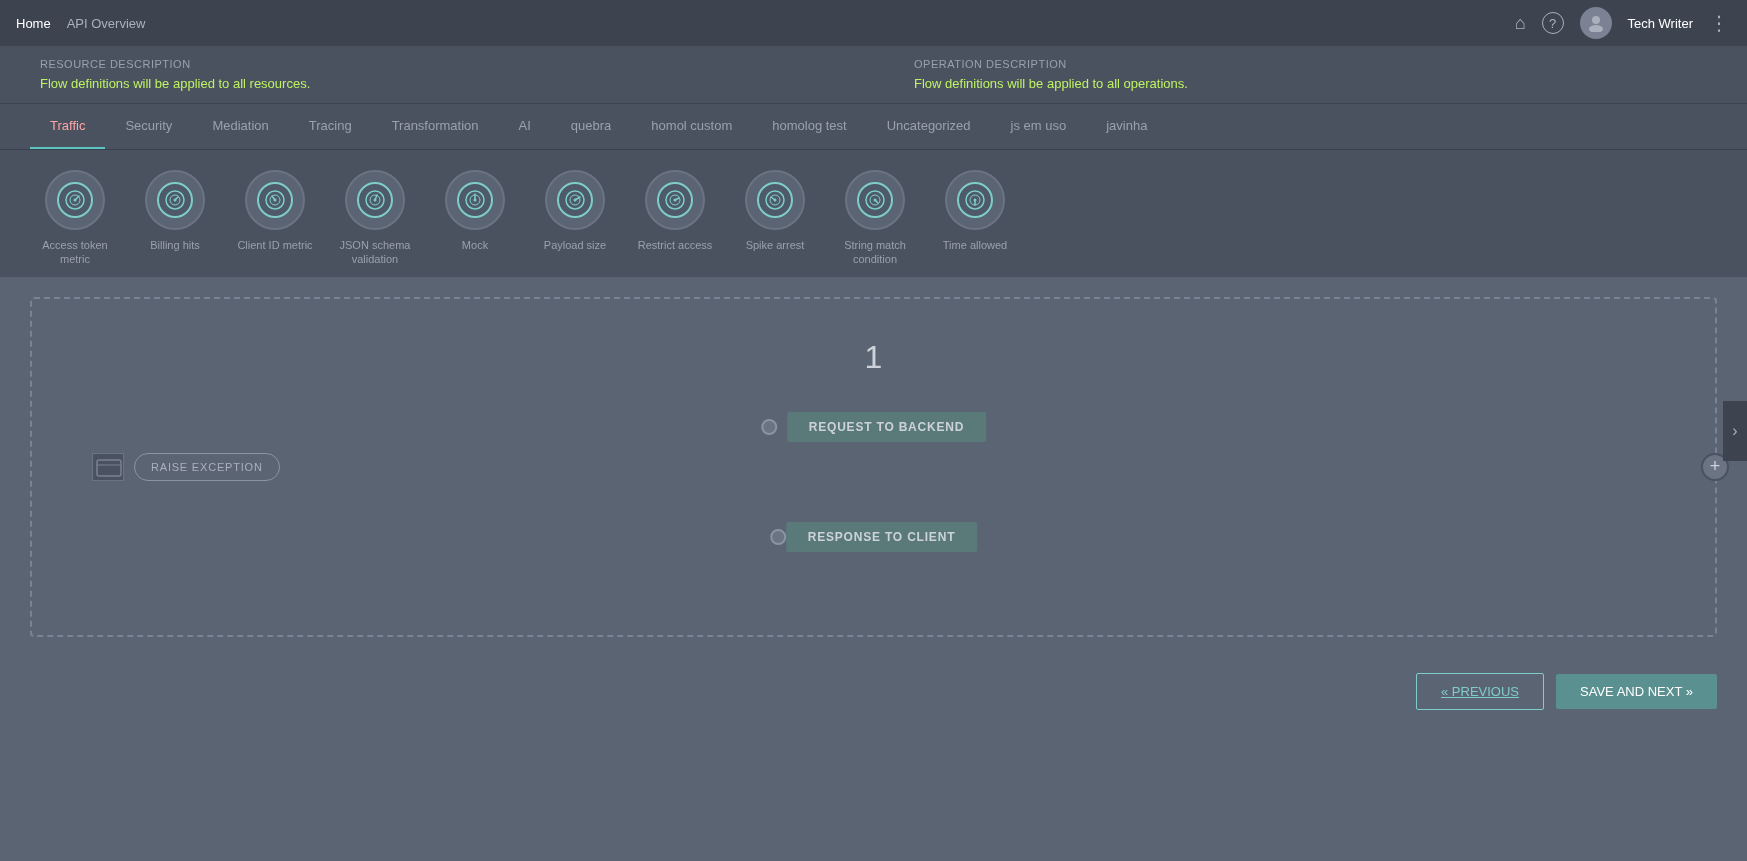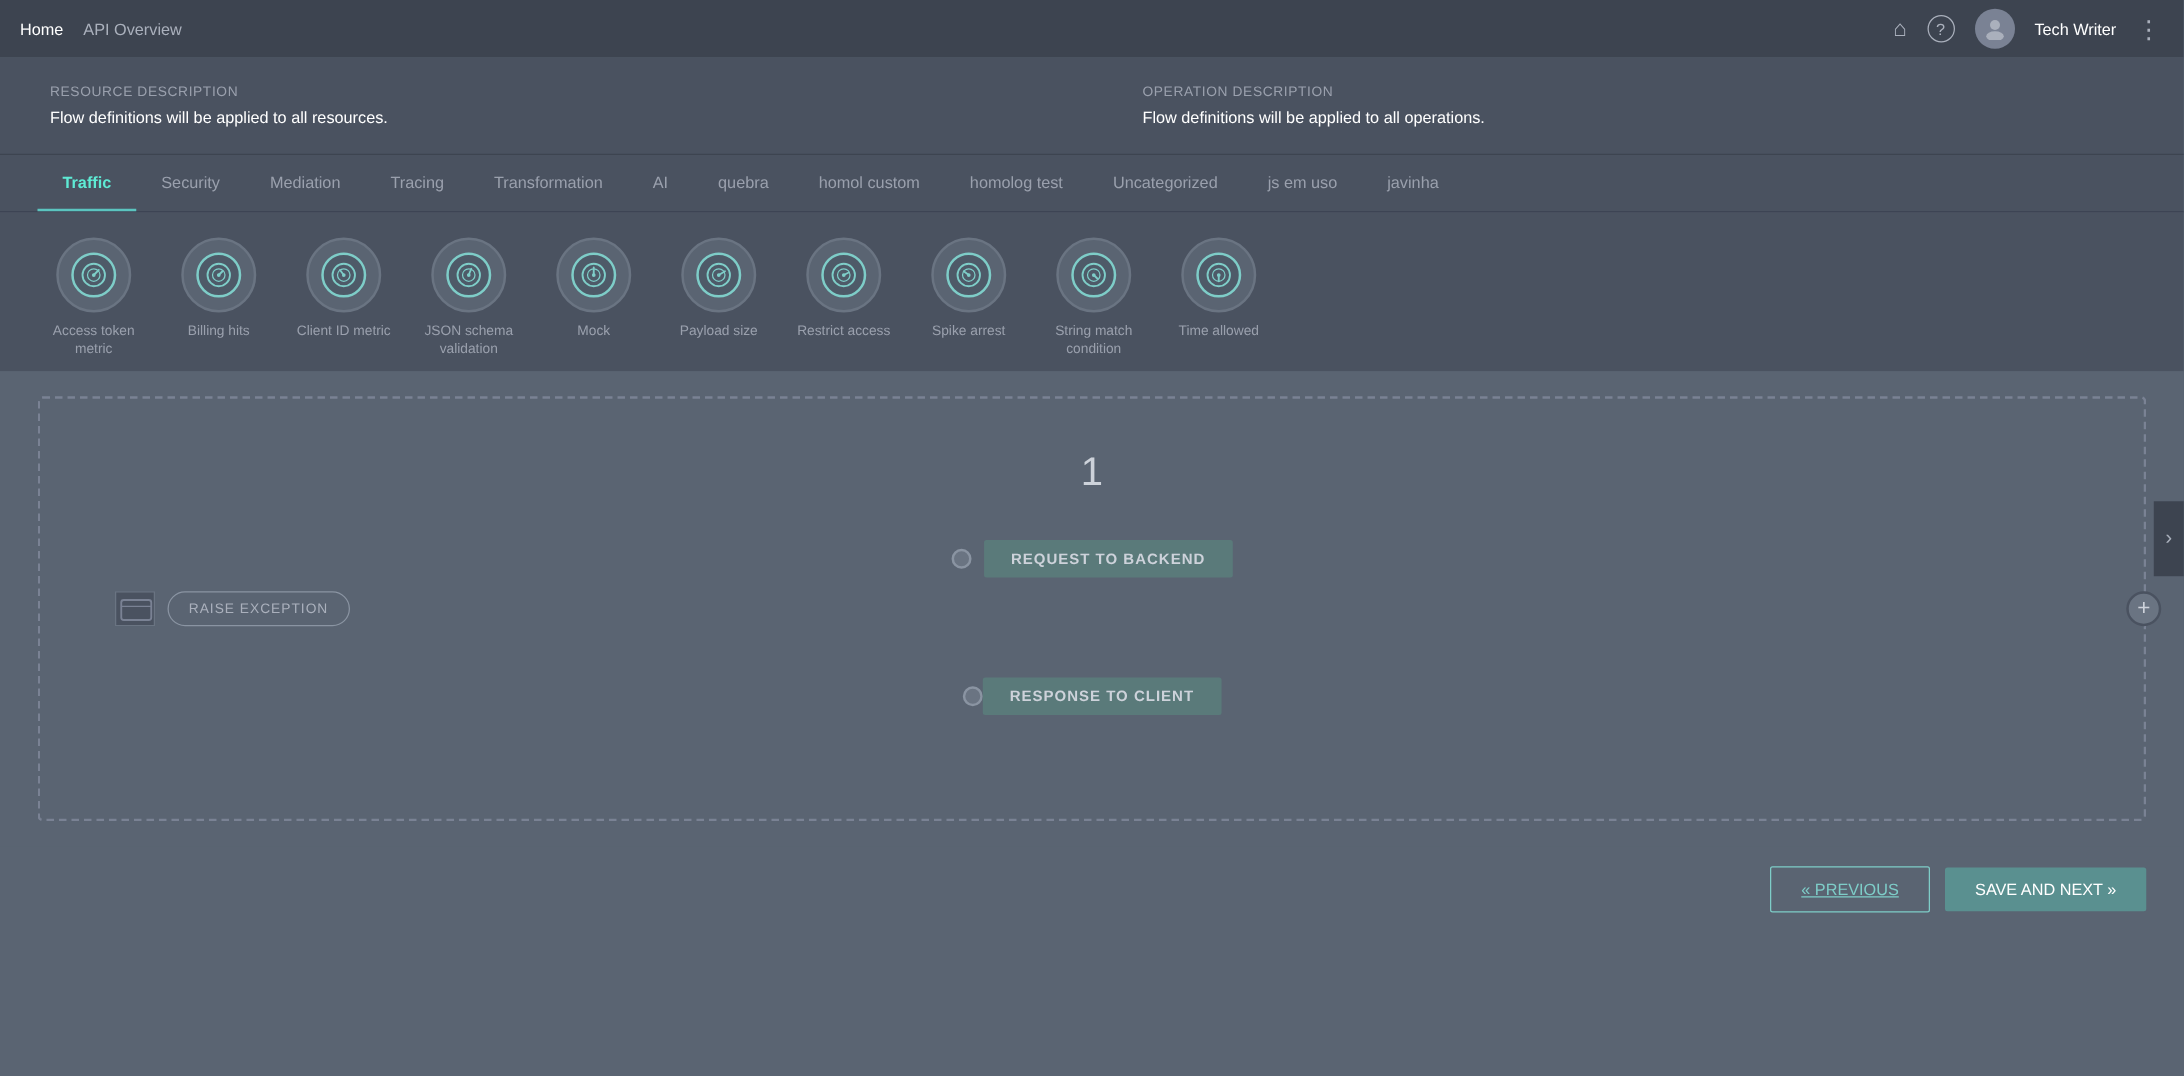--- a/index.html
+++ b/index.html
@@ -66,37 +66,37 @@
       font-size: 20px;
       cursor: pointer;
       letter-spacing: 2px;
     }
 
     
     .description-bar {
       display: flex;
       background: #4a5260;
       border-bottom: 1px solid #3d4450;
-      padding: 22px 40px;
+      padding: 12px 40px;
       gap: 0;
       align-items: flex-end;
     }
     .desc-block {
       flex: 1;
     }
     .desc-label {
       font-size: 11px;
       color: #9aa0ad;
       margin-bottom: 6px;
       text-transform: uppercase;
       letter-spacing: 0.5px;
     }
     .desc-text {
       font-size: 13px;
-      color: #ffffff;
+      color: #bef264;
     }
     .desc-divider {
       width: 1px;
       background: #3d4450;
       margin: 0 40px;
     }
 
     
     .tabs-bar {
       display: flex;
@@ -106,23 +106,22 @@
     }
     .tab {
       padding: 14px 20px;
       font-size: 13px;
       color: #9aa0ad;
       cursor: pointer;
       border-bottom: 2px solid transparent;
       white-space: nowrap;
     }
     .tab.active {
-      color: #5eead4;
+      color: #fca5a5;
       border-bottom: 2px solid #5bc4bf;
-      font-weight: bold;
     }
 
     
     .policy-area {
       background: #4a5260;
       padding: 20px 30px 10px 30px;
       display: flex;
       flex-wrap: wrap;
       gap: 10px;
     }

